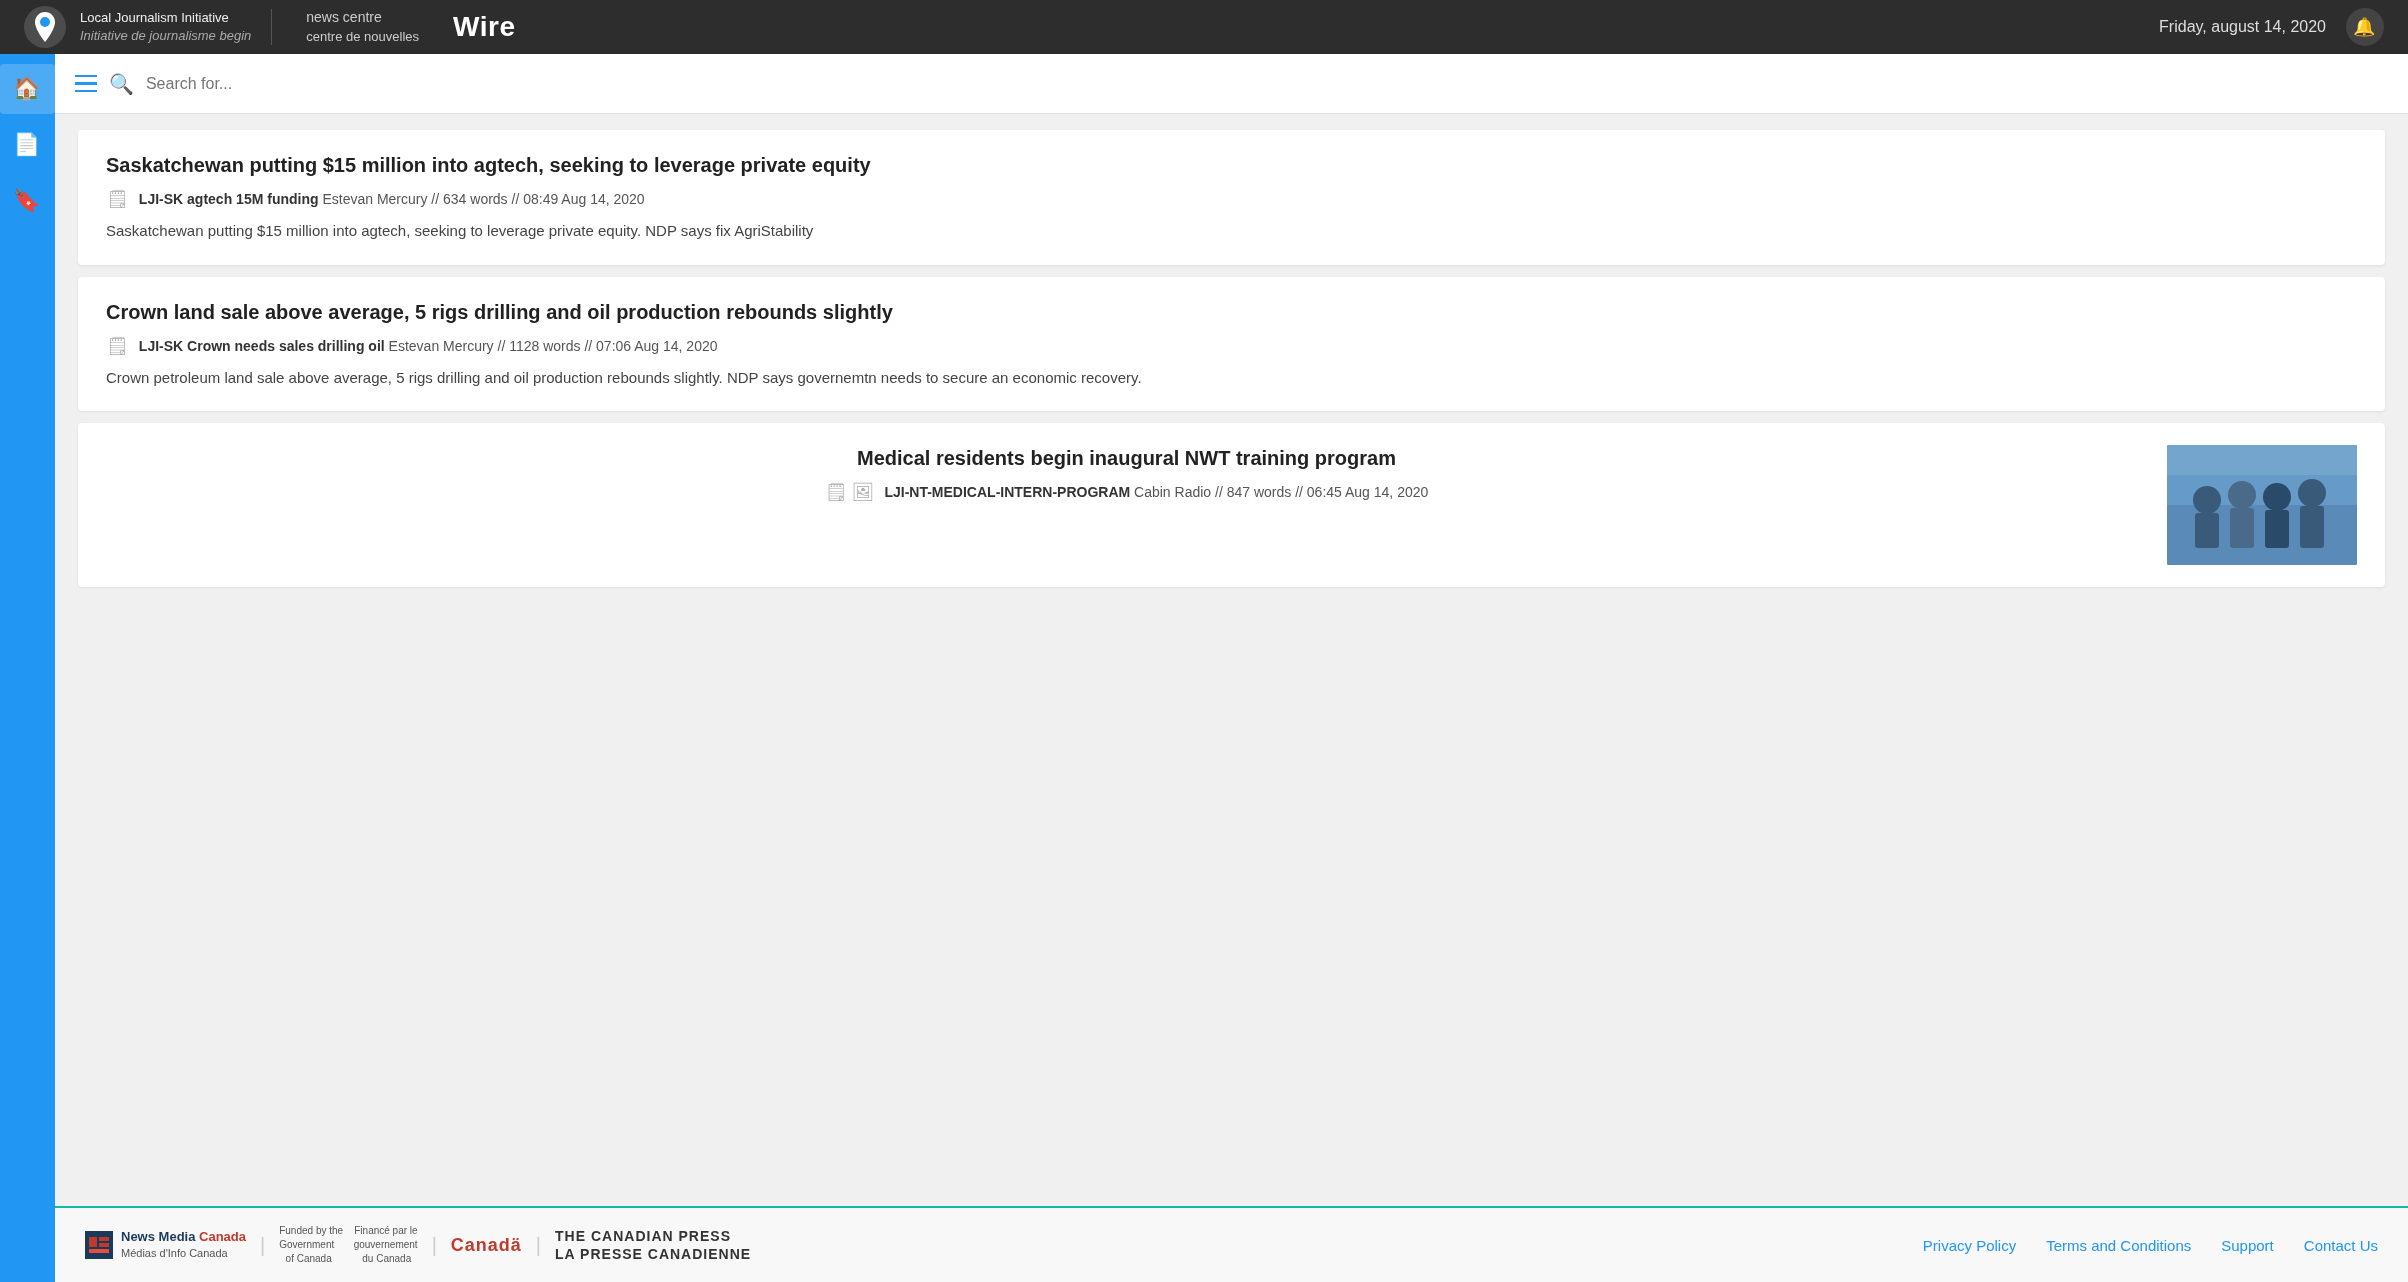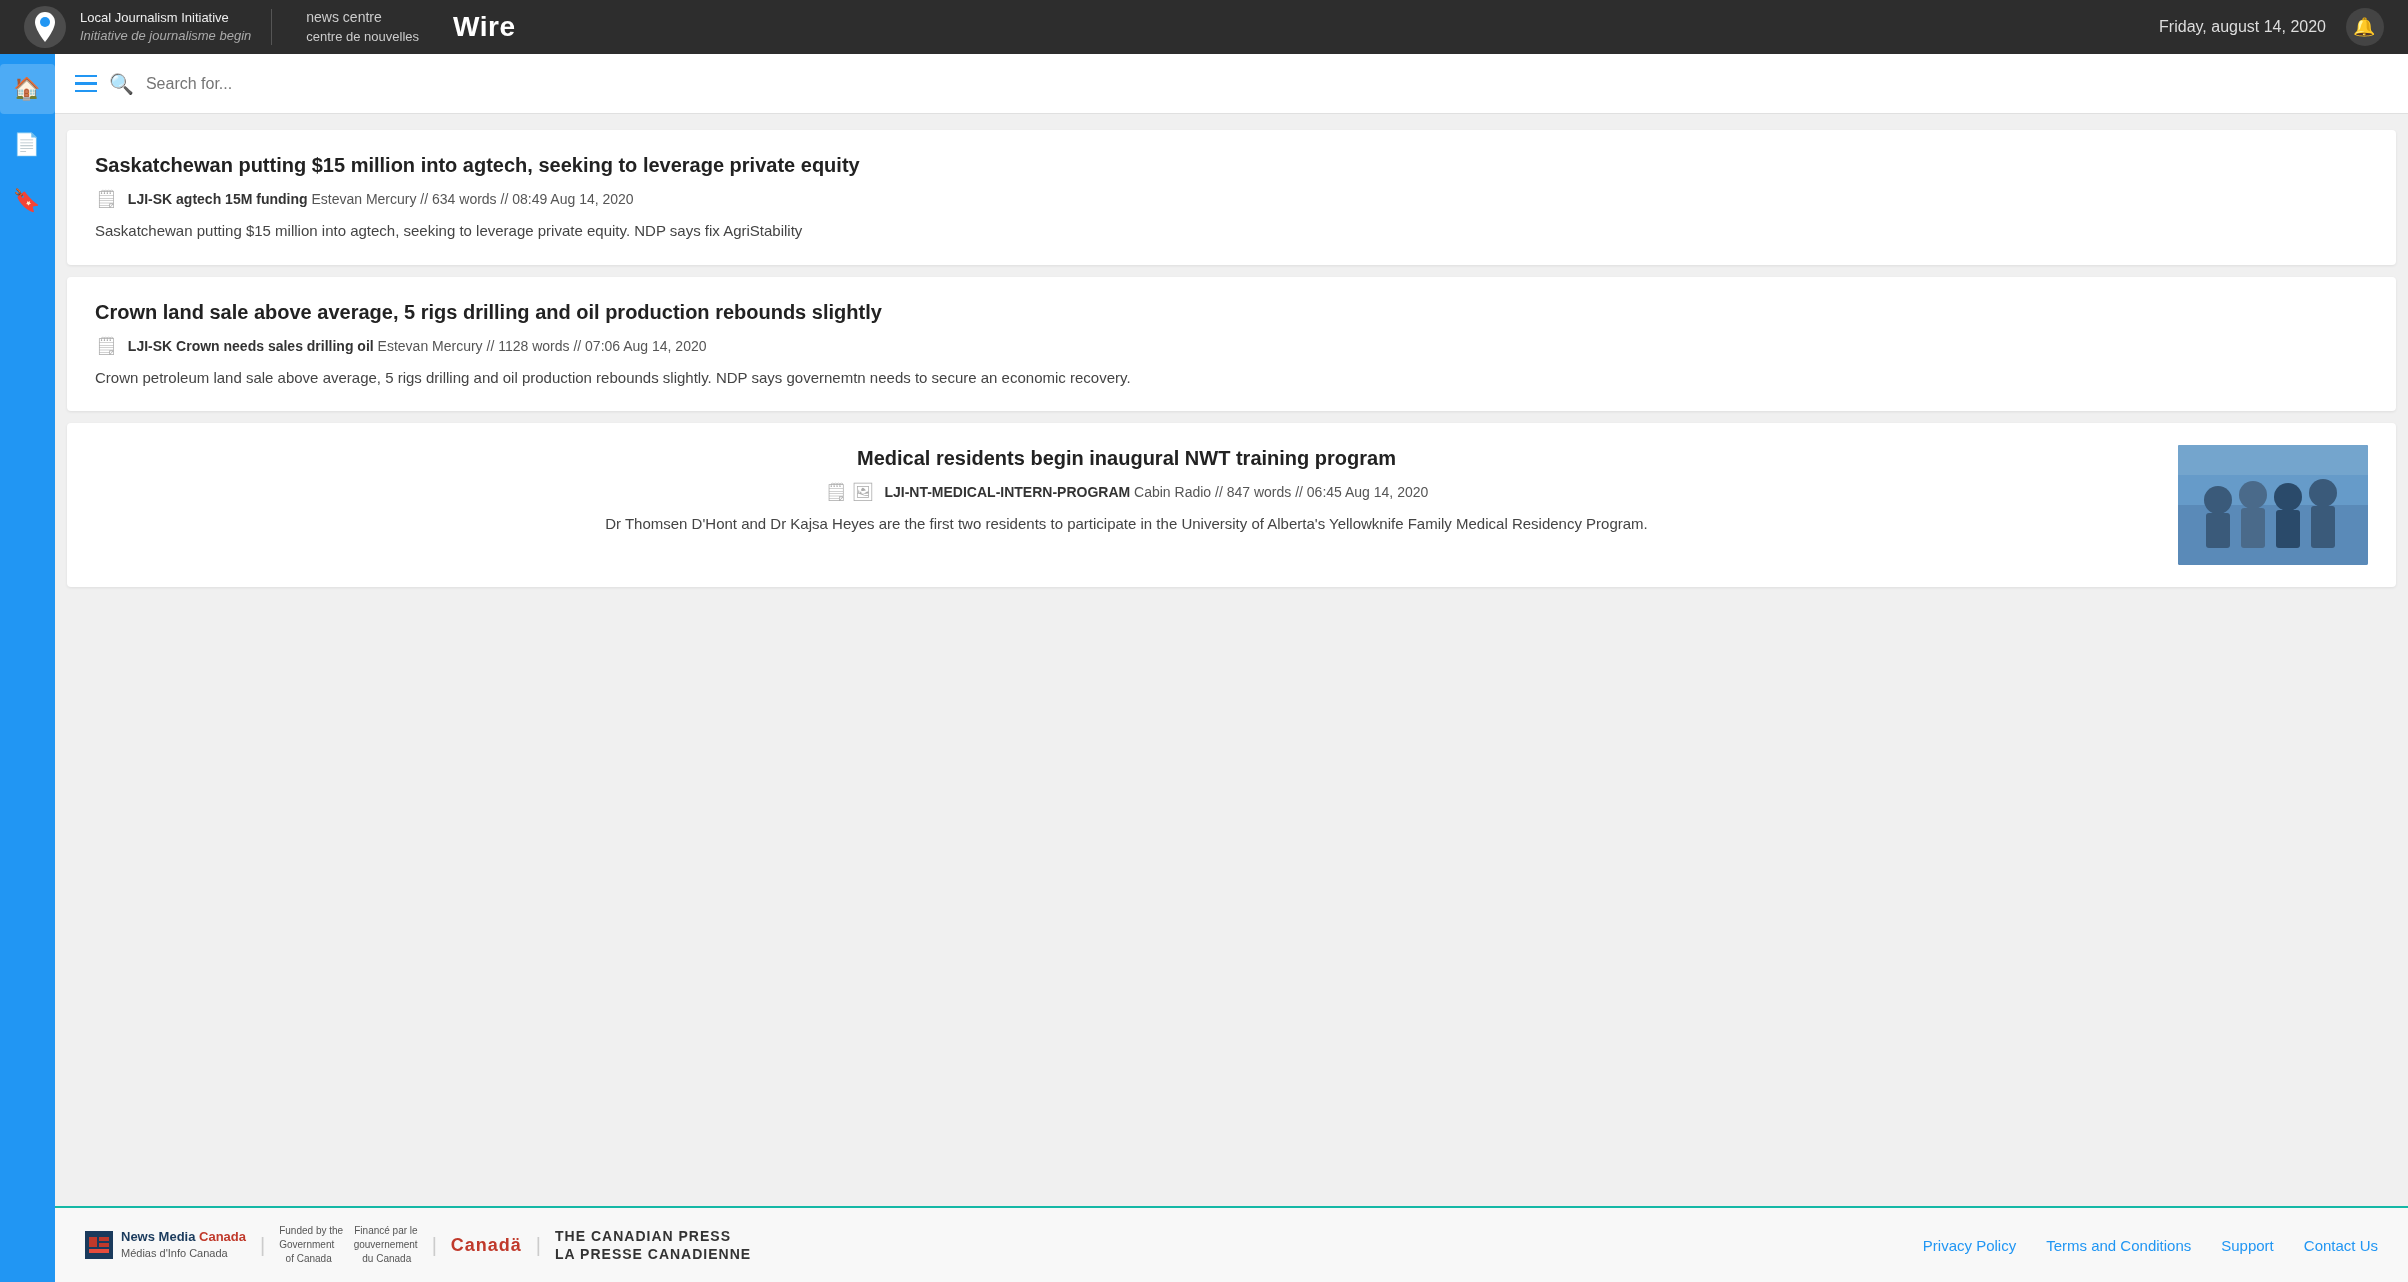--- a/index.html
+++ b/index.html
@@ -127,21 +127,21 @@
       outline: none;
       font-size: 16px;
       color: #999;
       background: transparent;
       flex: 1;
     }
 
     
     .articles {
       flex: 1;
-      padding: 16px 12px;
+      padding: 16px 23px;
       display: flex;
       flex-direction: column;
       gap: 12px;
       background: #f0f0f0;
     }
 
     
     .article-card {
       background: white;
       border-radius: 4px;
@@ -381,21 +381,20 @@
           <div class="article-meta-row">
             <div class="article-meta-icons">
               <span>🗒</span>
               <span>🖼</span>
             </div>
             <div class="article-meta-text">
               <span class="slug">LJI-NT-MEDICAL-INTERN-PROGRAM</span>
               <span> Cabin Radio // 847 words // 06:45 Aug 14, 2020</span>
             </div>
           </div>
-          <div class="article-summary">Dr Thomsen D'Hont and Dr Kajsa Heyes are the first two residents to participate in the University of Alberta's Yellowknife Family Medical Residency Program.</div>
         </div>
 
         <div class="article-image" style="background: linear-gradient(135deg, #4a90c4 0%, #2c6496 40%, #3a7abd 60%, #5a9fd4 100%); display:flex; align-items:center; justify-content:center; position:relative;">
 
           <svg width="190" height="120" viewBox="0 0 190 120">
             <rect width="190" height="120" fill="#5a8ab8"></rect>
             <rect x="0" y="0" width="190" height="60" fill="#6ba3d0" opacity="0.7"></rect>
 
             <circle cx="40" cy="55" r="14" fill="#3a5a7a"></circle>
             <rect x="28" y="68" width="24" height="35" rx="3" fill="#3a5a7a"></rect>

